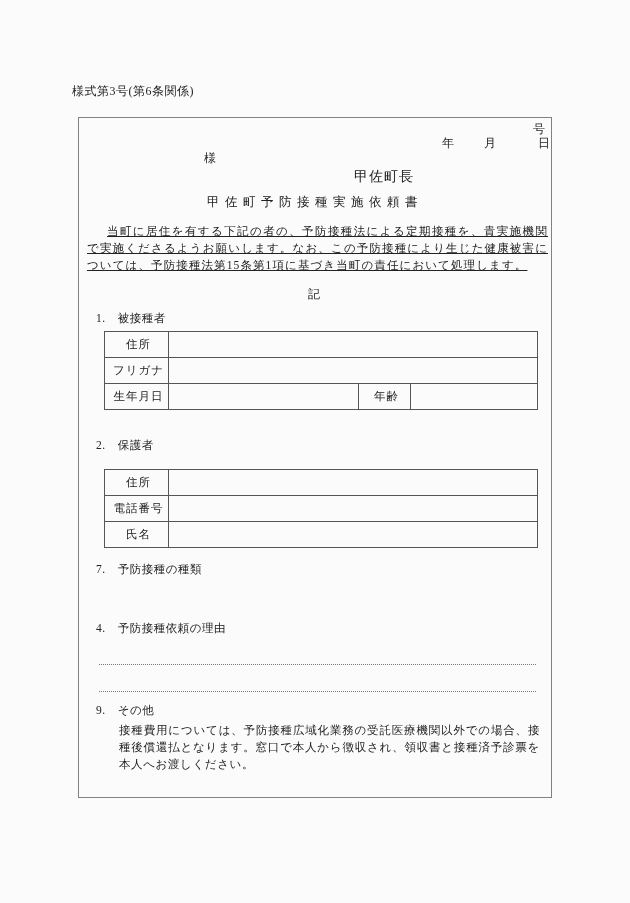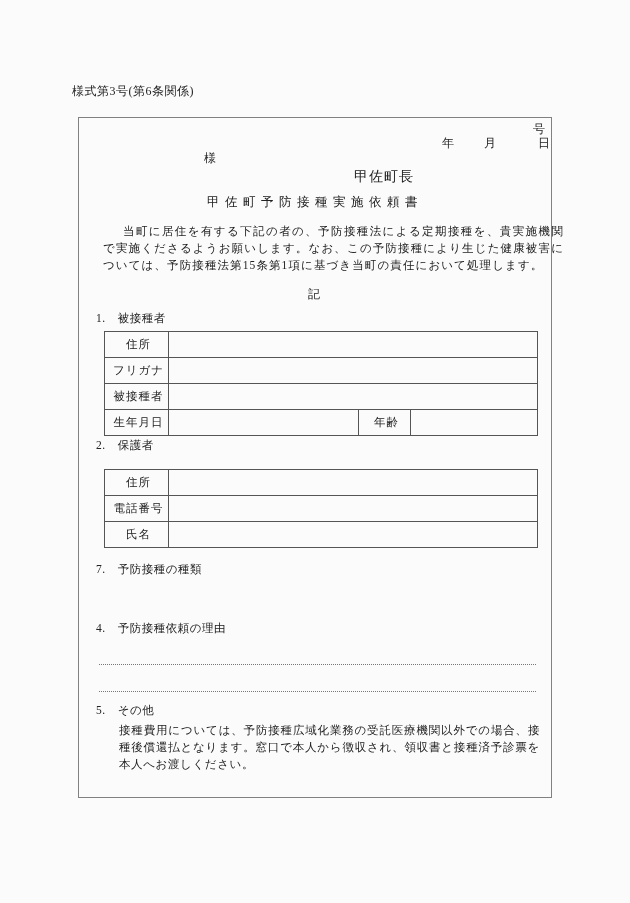--- a/index.html
+++ b/index.html
@@ -29,25 +29,26 @@
   .sender    { left:275px; top:50px; font-size:14px; letter-spacing:1px; }
 
   .doc-title {
     left:0; right:0; top:76px;
     text-align:center;
     font-size:12.5px;
     letter-spacing:5.5px;
   }
 
   .intro {
-    left:24px; top:105px; width:461px;
+    left:8px; top:105px; width:461px;
     font-size:11.5px; line-height:17px;
     letter-spacing:1.1px;
     text-align:justify;
     text-indent:20px;
+    text-decoration:underline;
   }
 
   .ki { left:0; right:0; top:168px; text-align:center; font-size:12px; letter-spacing:2px; }
 
   .sec-h { left:17px; font-size:11.5px; letter-spacing:0.5px; white-space:nowrap; }
   .h1 { top:193px; }
   .h2 { top:320px; }
   .h3 { top:444px; }
   .h4 { top:503px; }
   .h5 { top:585px; }
@@ -122,24 +123,20 @@
     <tbody>
         <tr>
       <th>住所</th>
       <td colspan="3"></td>
     </tr>
     <tr>
       <th>フリガナ</th>
       <td colspan="3"></td>
     </tr>
     <tr>
-      <th>被接種者</th>
-      <td colspan="3"></td>
-    </tr>
-    <tr>
       <th>生年月日</th>
       <td></td>
       <th>年齢</th>
       <td></td>
     </tr>
   </tbody>
     </table>
 
   <div class="abs sec-h h2">2.　保護者</div>
   <table class="formtbl t2">
@@ -162,16 +159,16 @@
     </tr>
   </tbody>
     </table>
 
   <div class="abs sec-h h3">7.　予防接種の種類</div>
 
   <div class="abs sec-h h4">4.　予防接種依頼の理由</div>
   <div class="abs dotted d1"></div>
   <div class="abs dotted d2"></div>
 
-  <div class="abs sec-h h5">5.　その他</div>
+  <div class="abs sec-h h5">9.　その他</div>
   <p class="abs s5body">接種費用については、予防接種広域化業務の受託医療機関以外での場合、接種後償還払となります。窓口で本人から徴収され、領収書と接種済予診票を本人へお渡しください。</p>
 
 </div>
 
 </body></html>

